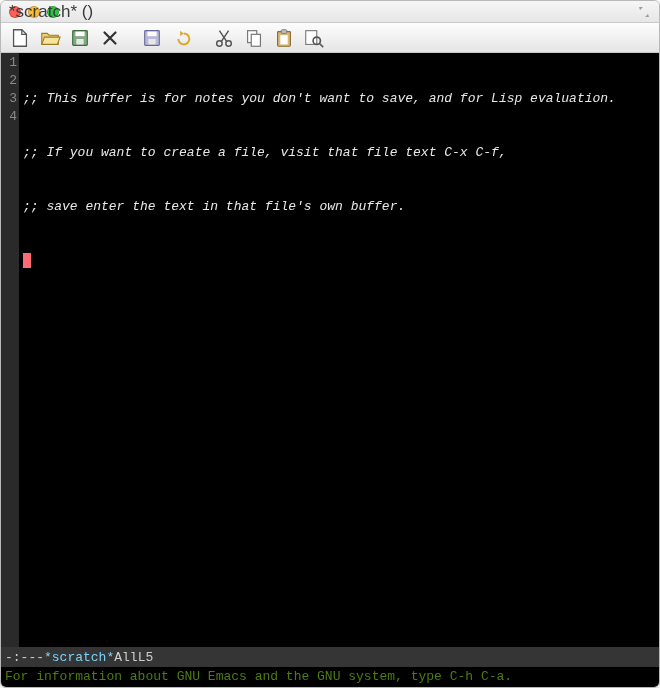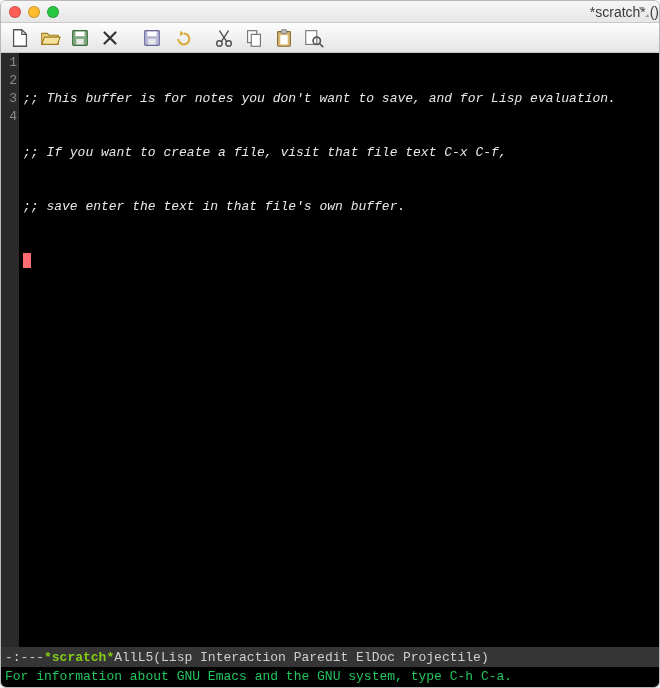--- a/index.html
+++ b/index.html
@@ -41,23 +41,23 @@
   height: 12px;
   border-radius: 50%;
   border: 0.5px solid rgba(0,0,0,0.2);
 }
 .tl.red { background: #ff5f57; }
 .tl.yellow { background: #ffbd2e; }
 .tl.green { background: #28c940; }
 .title-text {
   position: absolute;
   left: 8px; right: 0;
-  text-align: right;
+  text-align: left;
   font-family: -apple-system, "Helvetica Neue", Arial, sans-serif;
-  font-size: 14px;
+  font-size: 17px;
   color: #3a3a3a;
   pointer-events: none;
 }
 .fullscreen-icon {
   margin-left: auto;
   width: 14px; height: 14px;
   color: #9a9a9a;
 }
 .toolbar {
   height: 30px;
@@ -123,27 +123,27 @@
   height: 20px;
   background: #353535;
   color: #cfcfcf;
   font-size: 13px;
   display: flex;
   align-items: center;
   padding: 0 4px;
   white-space: pre;
 }
 .modeline .buf {
-  color: #84cc16;
-  font-weight: bold;
+  color: #7dd3fc;
+  font-weight: normal;
 }
 .echo {
   height: 20px;
   background: #000;
-  color: #22c55e;
+  color: #4d7c0f;
   font-size: 13px;
   padding: 2px 4px 0 4px;
   white-space: pre;
 }
 </style>
 </head>
 <body>
 
 <div class="window">
 
@@ -238,17 +238,17 @@
       <div class="ln">4</div>
     </div>
     <div class="editor">
       <div class="line"><span class="comment">;; This buffer is for notes you don't want to save, and for Lisp evaluation.</span></div>
       <div class="line"><span class="comment">;; If you want to create a file, visit that file text C-x C-f,</span></div>
       <div class="line"><span class="comment">;; save enter the text in that file's own buffer.</span></div>
       <div class="line"><span></span><span class="cursor"></span></div>
     </div>
   </div>
 
-  <div class="modeline"><span>-:---</span>  <span class="buf">*scratch*</span>      <span>All</span> <span>L5</span>     <span>(Lisp Interaction Paredit ElDoc Projectile)</span></div>
+  <div class="modeline"><span>-:---</span>  <span class="buf">*scratch*</span>      <span>All</span> <span>L5</span>     </div>
 
   <div class="echo">For information about GNU Emacs and the GNU system, type C-h C-a.</div>
 
 </div>
 
 </body></html>

